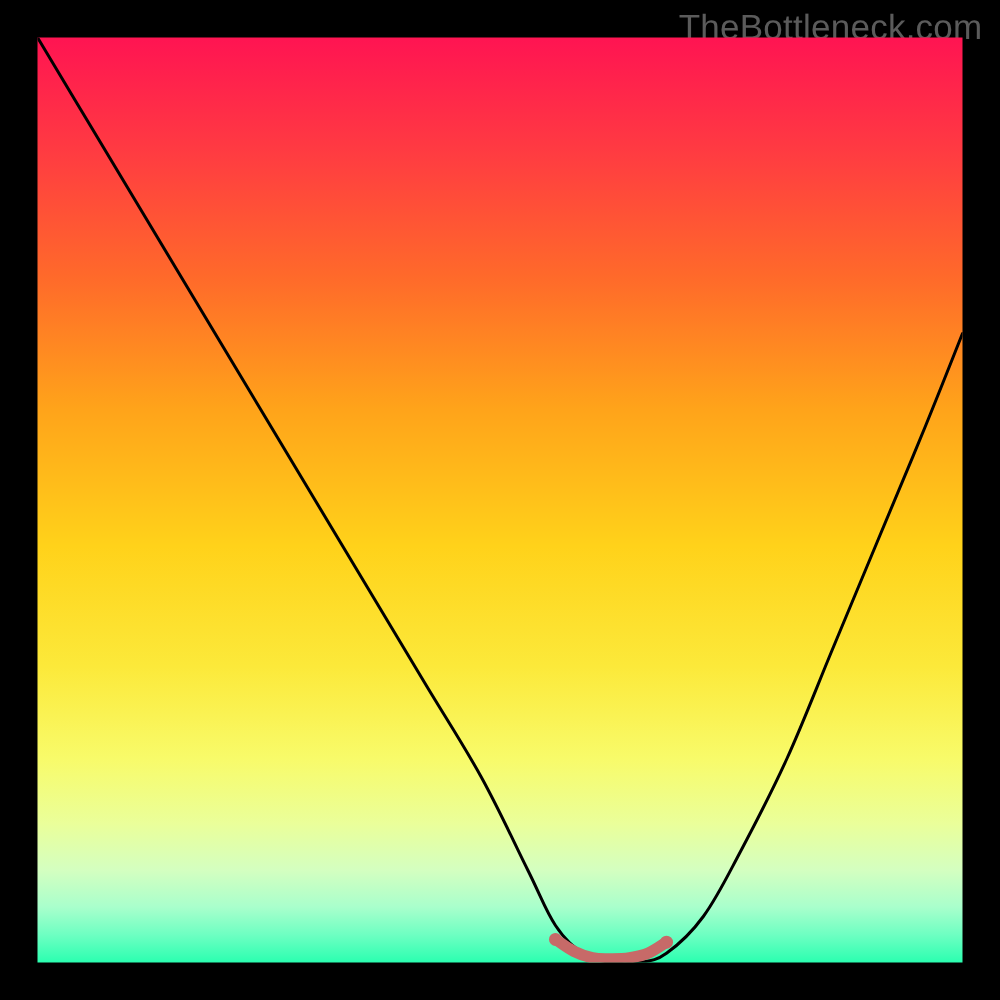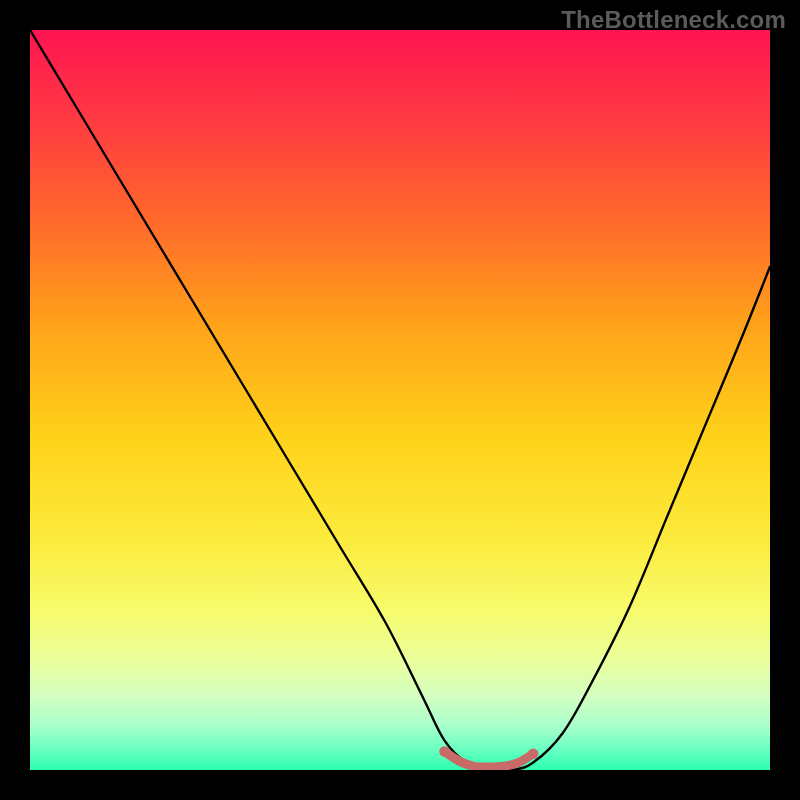--- a/index.html
+++ b/index.html
@@ -15,22 +15,22 @@
     position: relative;
     width: 800px;
     height: 800px;
     background: #000000;
   }
   .watermark {
     position: absolute;
     top: 6px;
     right: 14px;
     color: #5b5b5b;
-    font-size: 24px;
-    font-weight: 700;
+    font-size: 28px;
+    font-weight: 400;
     letter-spacing: 0.2px;
     user-select: none;
   }
   .plot-area {
     position: absolute;
     left: 30px;
     top: 30px;
     width: 740px;
     height: 740px;
     background: linear-gradient(to bottom,

